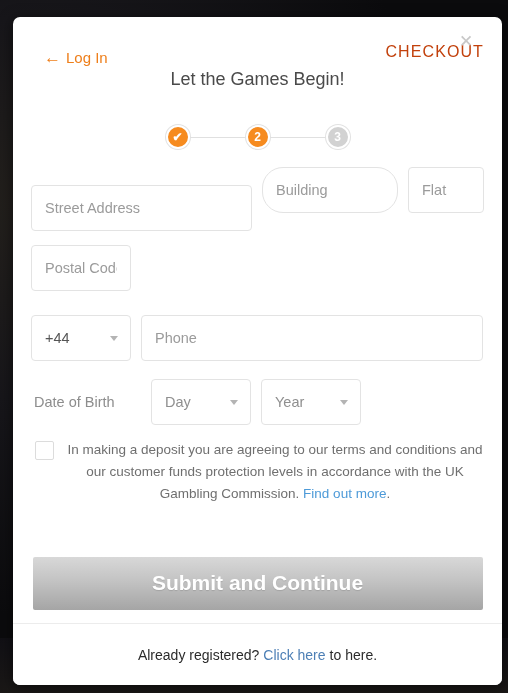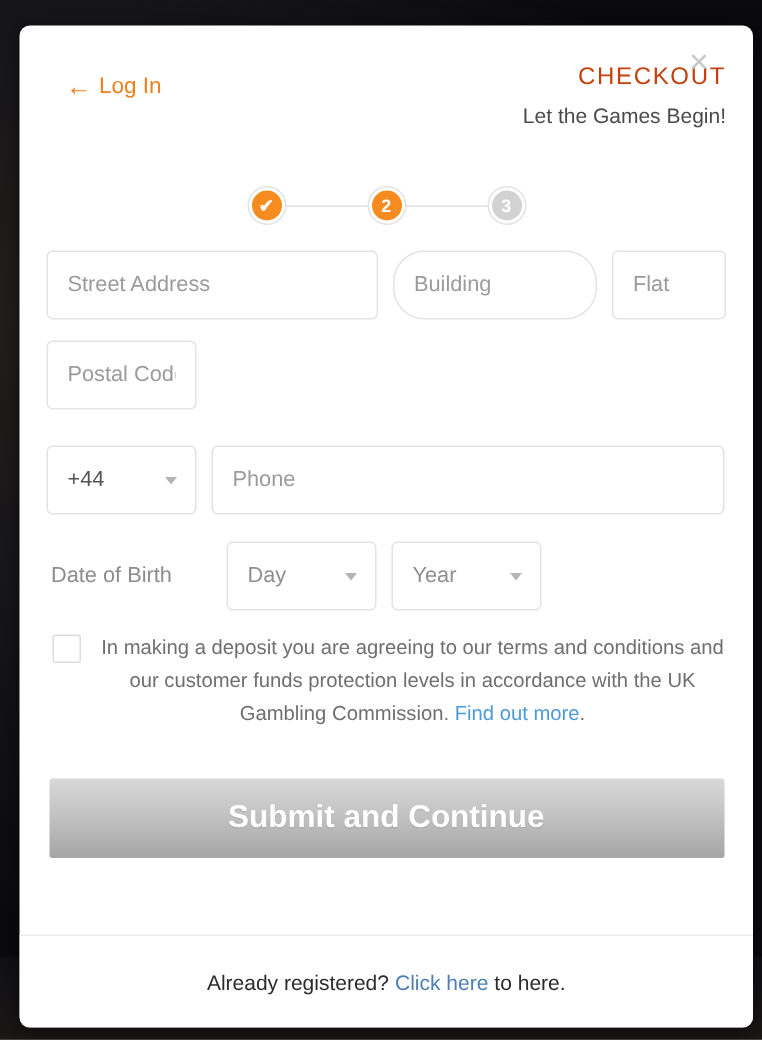--- a/index.html
+++ b/index.html
@@ -97,22 +97,22 @@
   .title {
     text-align: right;
     font-size: 16px;
     letter-spacing: 1.1px;
     color: #c2410c;
     font-weight: normal;
     padding-top: 4px;
   }
 
   .subtitle {
-    text-align: right;
-    font-size: 14px;
+    text-align: center;
+    font-size: 18px;
     color: #4a4a4a;
     font-weight: normal;
     margin-top: 8px;
   }
 
   
   .steps {
     display: flex;
     align-items: center;
     justify-content: center;
@@ -160,21 +160,21 @@
     border-radius: 4px;
     background: #fff;
     font-family: "Liberation Sans", sans-serif;
     font-size: 14.5px;
     color: #555;
     padding: 0 13px;
     outline: none;
   }
   .field::placeholder { color: #9b9b9b; }
 
-  .f-street  { width: 242px; }
+  .f-street  { width: 242px; margin-top: 18px; }
   .f-building{ width: 136px; border-radius: 21px; }
   .f-flat    { width: 76px; }
   .f-postal  { width: 100px; }
   .f-city    { width: 342px; }
   .f-phone   { width: 342px; }
 
   
   .select {
     height: 46px;
     border: 1px solid #e3e3e3;
@@ -247,21 +247,21 @@
     color: #4d9ad8;
     text-decoration: none;
     cursor: pointer;
   }
 
   
   .submit-btn {
     display: block;
     width: 450px;
     height: 53px;
-    margin: 32px auto 0 auto;
+    margin: 52px auto 0 auto;
     border: none;
     border-radius: 2px;
     background: linear-gradient(180deg, #d8d8d8 0%, #c3c3c3 45%, #a5a5a5 100%);
     color: #ffffff;
     font-size: 21px;
     font-weight: bold;
     font-family: "Liberation Sans", sans-serif;
     cursor: pointer;
     text-shadow: 0 1px 1px rgba(0,0,0,.12);
   }

